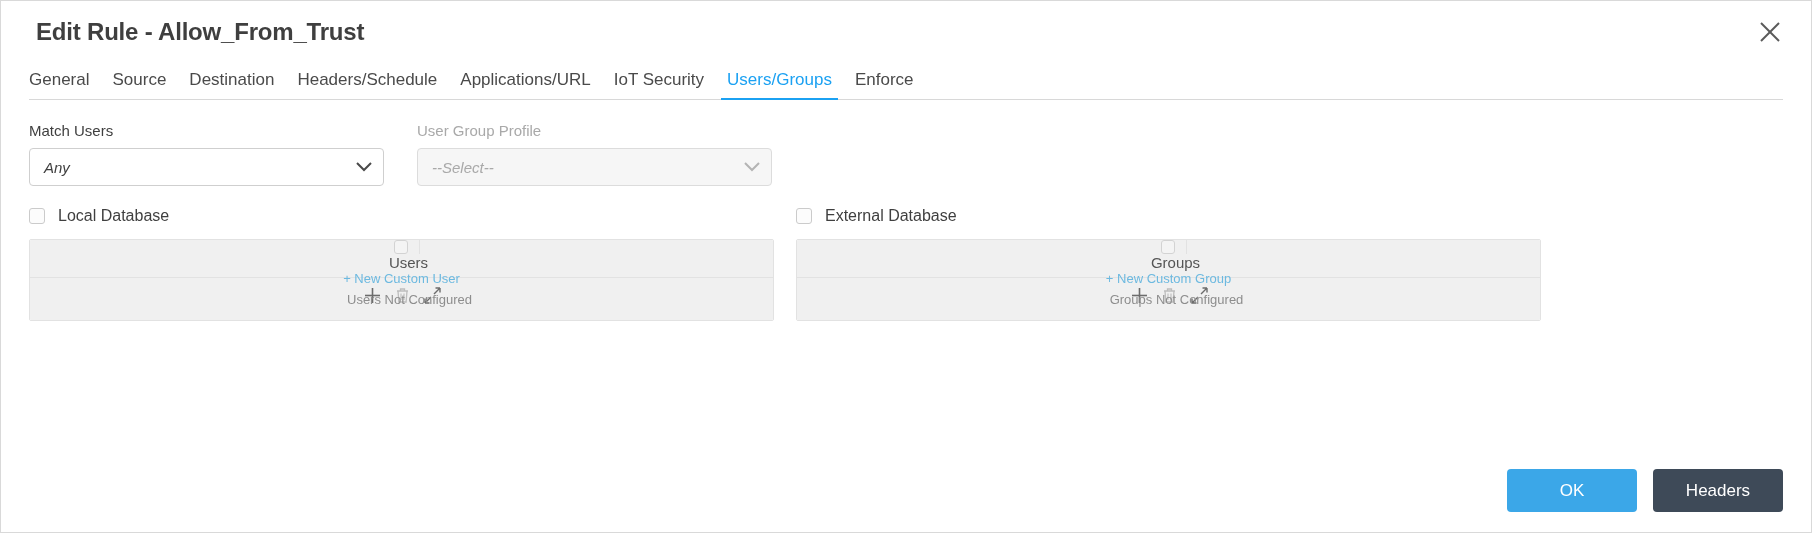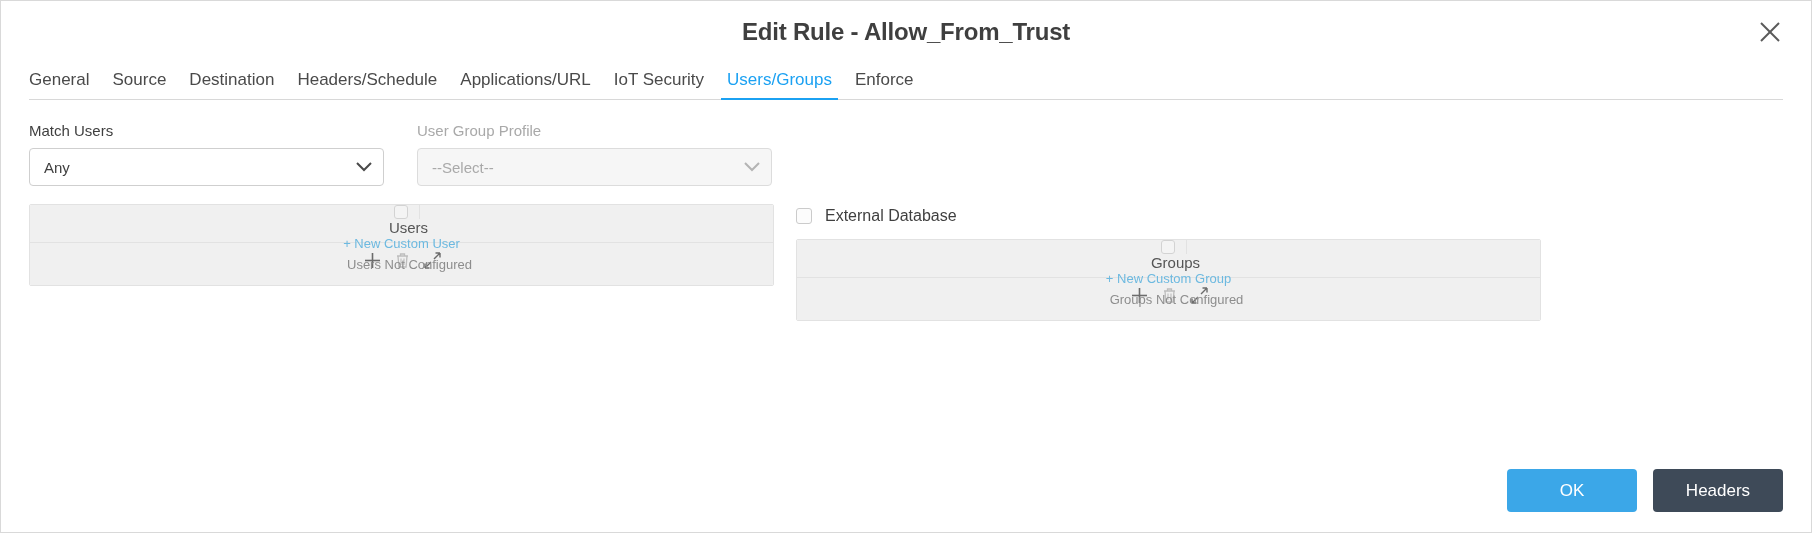--- a/index.html
+++ b/index.html
@@ -17,24 +17,23 @@
     width: 1812px;
     height: 533px;
     background: #ffffff;
     border: 1px solid #d9d9d9;
   }
 
   
   .dialog-header {
     position: relative;
     height: 62px;
-    padding: 0 28px;
-    display: flex;
-    align-items: center;
-    justify-content: center;
+    padding: 0 35px;
+    display: flex;
+    align-items: center;
   }
 
   .dialog-title {
     font-size: 24px;
     font-weight: bold;
     color: #3f3f3f;
     letter-spacing: -0.2px;
   }
 
   .close-btn {
@@ -114,20 +113,21 @@
   .select-box.disabled {
     background: #f6f6f6;
     border-color: #dcdcdc;
     cursor: default;
   }
 
   .select-value {
     flex: 1;
     font-size: 15px;
     color: #3f3f3f;
+    font-style: italic;
   }
   .select-box.disabled .select-value { color: #a9a9a9; }
 
   .chevron { display: flex; align-items: center; }
 
   
   .panels {
     display: flex;
     padding: 18px 28px 0 28px;
     gap: 22px;
@@ -314,20 +314,24 @@
           </svg>
         </span>
       </div>
     </div>
 
   </div>
 
   <div class="panels">
 
     <div class="panel">
+      <div class="panel-check-row">
+        <div class="checkbox"></div>
+        <span class="panel-check-label">Local Database</span>
+      </div>
       <div class="table">
         <div class="table-head">
           <div class="th-check">
             <div class="checkbox"></div>
           </div>
           <div class="th-title">Users</div>
           <div class="new-link">+ New Custom User</div>
           <div class="th-icons">
             <div class="icon-btn">
               <svg width="17" height="17" viewBox="0 0 17 17">

